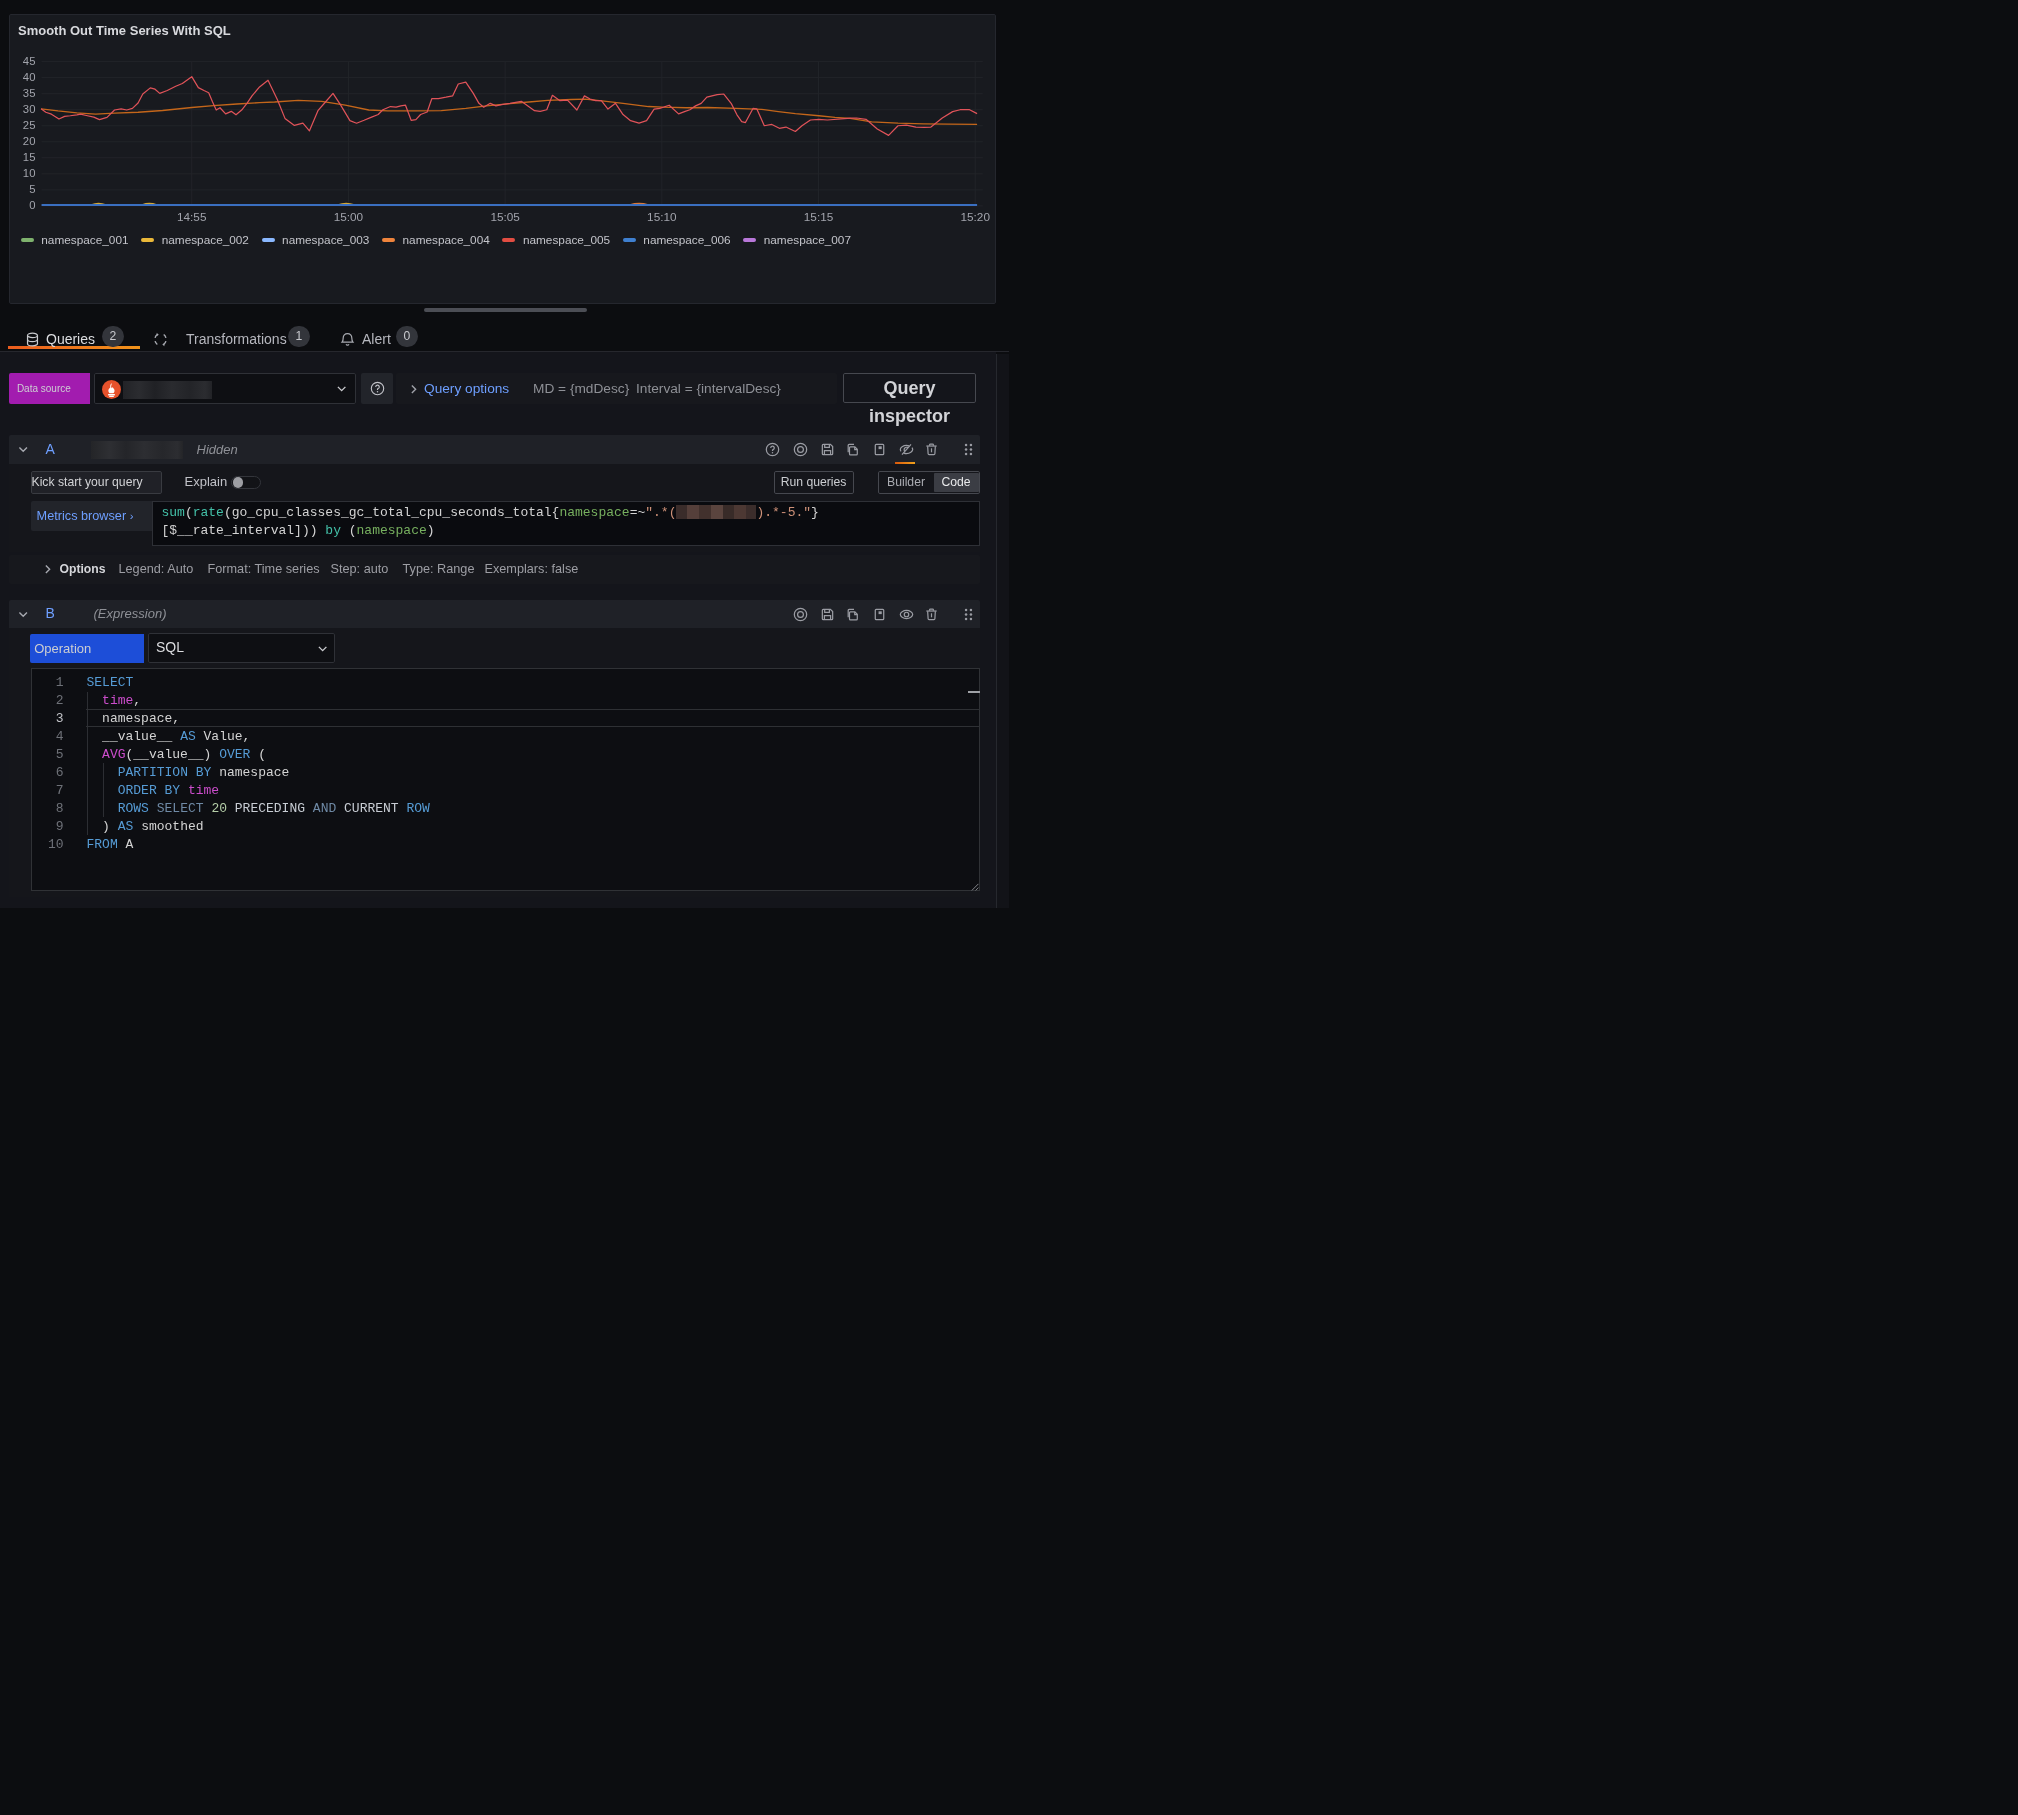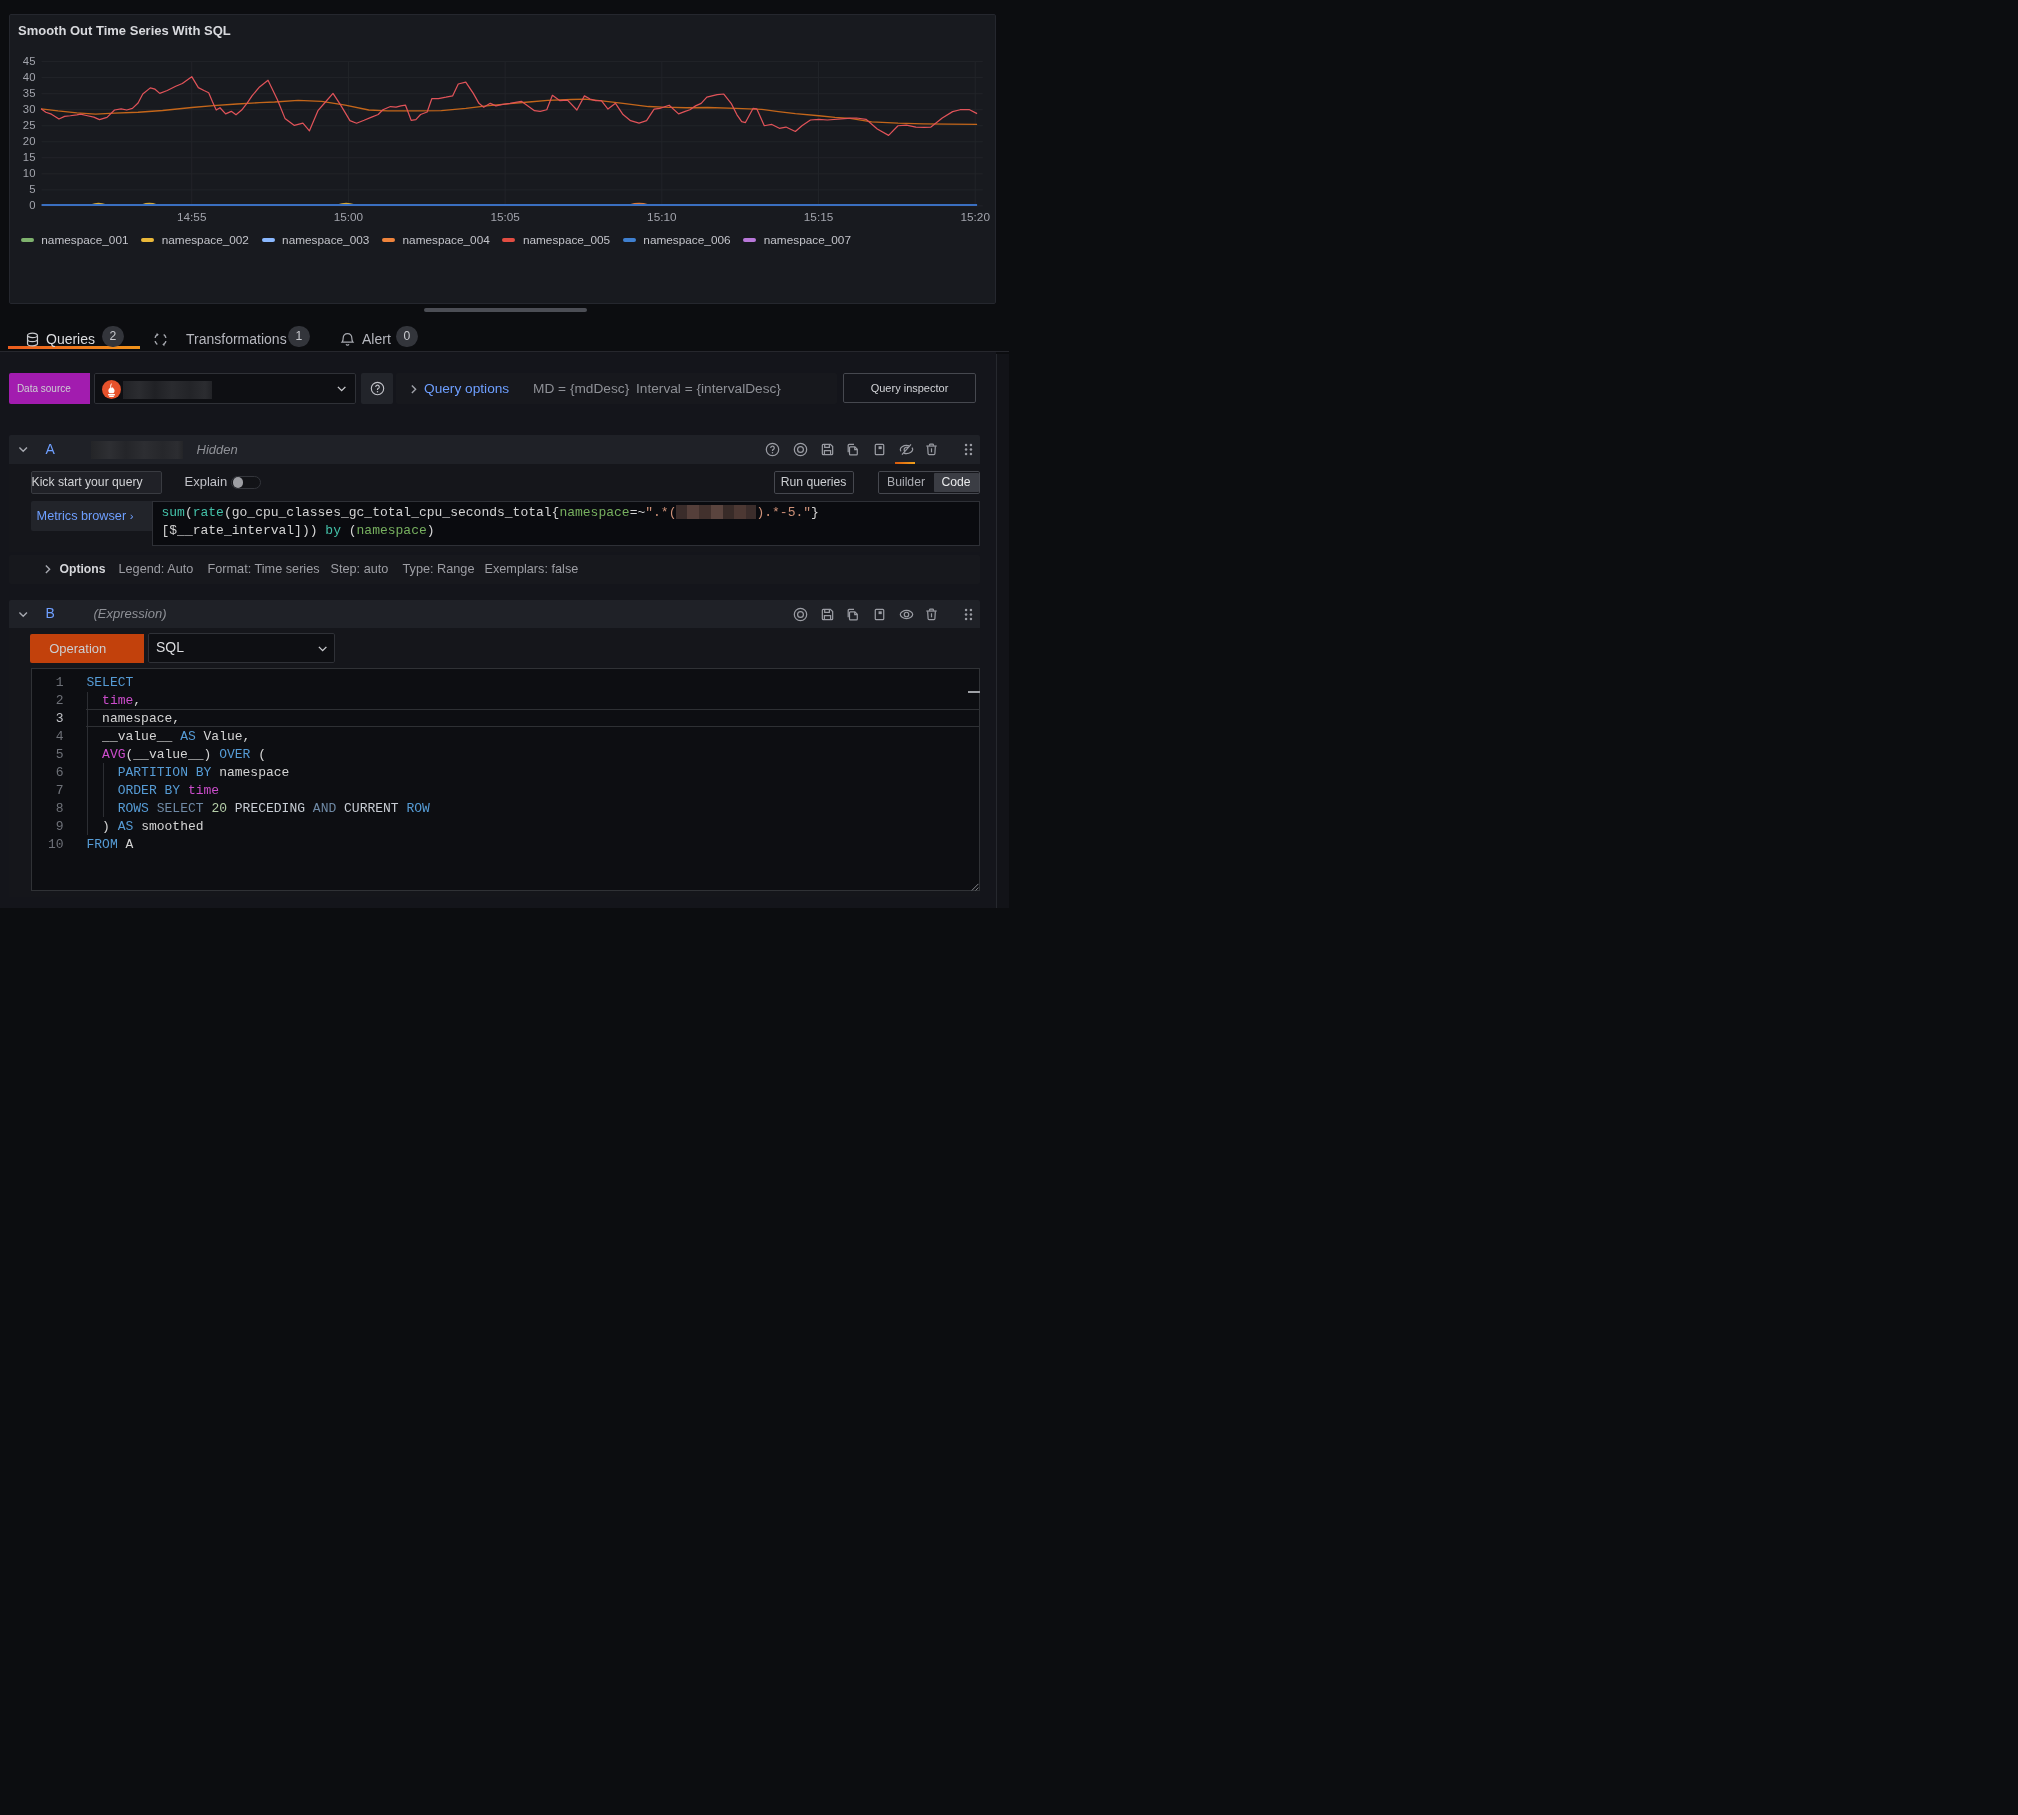--- a/index.html
+++ b/index.html
@@ -141,21 +141,21 @@
     </svg>
   </div>
   <div class="abs" style="left:396px; top:0; width:441px; height:31px; background:#17181d; border-radius:1.9px;">
     <svg class="abs" style="left:14px; top:11.3px;" width="7.5" height="10.4" viewBox="0 0 8 11" fill="none" stroke="#9fa1a8" stroke-width="1.5">
         <path d="M2 1.5 L6 5.5 L2 9.5"></path>
       </svg>
     <div class="abs" style="left:28px; top:7.5px; font-size:13.7px; font-weight:500; color:#6e9fff;">Query options</div>
     <div class="abs" style="left:137px; top:8px; font-size:13.7px; color:#8e9096;">MD = {mdDesc}</div>
     <div class="abs" style="left:240px; top:8px; font-size:13.7px; color:#8e9096;">Interval = {intervalDesc}</div>
   </div>
-  <div class="abs" style="left:843px; top:0; width:133px; height:30px; border:0.9px solid #46484f; border-radius:1.9px; color:#d2d3d7; font-size:11px; font-weight:400; text-align:center; line-height:28px;">Query inspector</div>
+  <div class="abs" style="left:843px; top:0; width:133px; height:30px; border:0.9px solid #46484f; border-radius:1.9px; color:#d2d3d7; font-size:18px; font-weight:700; text-align:center; line-height:28px;">Query inspector</div>
 </div>
 
 <div class="abs" id="qa" style="left:8.5px; top:435px; width:971px;">
   <div class="abs" style="left:0; top:0; width:971px; height:29px; background:#1f2127; border-radius:1.9px 1.9px 0 0;">
     <svg class="abs" style="left:9.4px; top:11.3px;" width="10.4" height="6.6" viewBox="0 0 11 7" fill="none" stroke="#a7a9b0" stroke-width="1.5">
         <path d="M1.5 1.5 L5.5 5.5 L9.5 1.5"></path>
       </svg>
     <div class="abs" style="left:37px; top:5.6px; font-size:14px; font-weight:500; color:#6e9fff;">A</div>
     <div class="abs" style="left:82px; top:5.6px; width:92px; height:18px; background:linear-gradient(90deg,#242528,#2e2f33 20%,#242529 38%,#2d2e32 58%,#26272b 78%,#2c2d31 94%,#242528);"></div>
     <div class="abs" style="left:188px; top:6.6px; font-size:13px; font-style:italic; color:#8e9096;">Hidden</div>
@@ -275,21 +275,21 @@
           <circle cx="5.4" cy="3.2" r="1.35"></circle>
           <circle cx="10.6" cy="3.2" r="1.35"></circle>
           <circle cx="5.4" cy="8" r="1.35"></circle>
           <circle cx="10.6" cy="8" r="1.35"></circle>
           <circle cx="5.4" cy="12.8" r="1.35"></circle>
           <circle cx="10.6" cy="12.8" r="1.35"></circle>
         </svg>
     </div>
   </div>
   <div class="abs" style="left:0; top:28px; width:971px; height:269px; background:#15161b;">
-    <div class="abs" style="left:21.7px; top:5.6px; width:114px; height:29px; background:#c2410c; border-radius:1.9px 0 0 1.9px; color:#ccced2; font-size:13px; line-height:29px; padding-left:19px;">Operation</div>
+    <div class="abs" style="left:21.7px; top:5.6px; width:114px; height:29px; background:#1d4ed8; border-radius:1.9px 0 0 1.9px; color:#ccced2; font-size:13px; line-height:29px; padding-left:4px;">Operation</div>
     <div class="abs" style="left:139px; top:5.2px; width:187px; height:30px; background:#0e0f13; border:0.9px solid #2f3137; border-radius:1.9px;">
       <div class="abs" style="left:7.5px; top:4.7px; font-size:14px; color:#dcdde0;">SQL</div>
       <svg class="abs" style="left:168px; top:11.3px;" width="11.3" height="7.5" viewBox="0 0 12 8" fill="none" stroke="#c9cace" stroke-width="1.5">
           <path d="M2 2 L6 6 L10 2"></path>
         </svg>
     </div>
     <div class="abs mono" id="sqled" style="left:22px; top:40px; width:949px; height:223px; background:#0d0e12; border:0.9px solid #303236; font-size:13px; line-height:18px;">
 
       <div class="abs" style="left:0; top:4.7px; width:32px; text-align:right; color:#6e7178;">1<br>2<br><span style="color:#c2c3c8">3</span><br>4<br>5<br>6<br>7<br>8<br>9<br>10</div>
 

